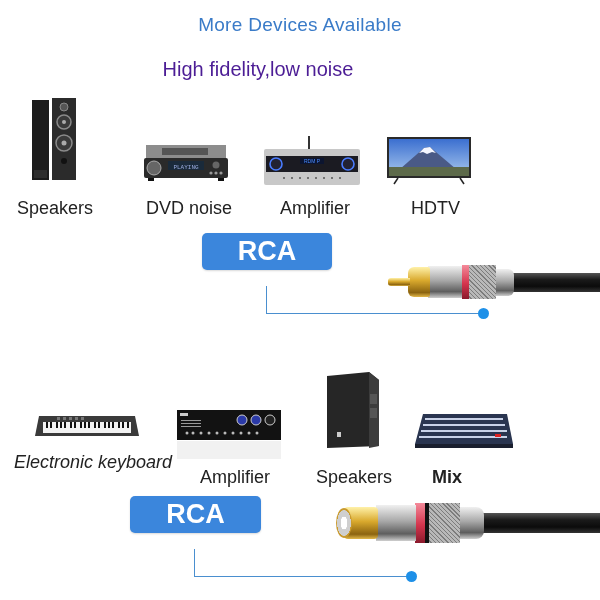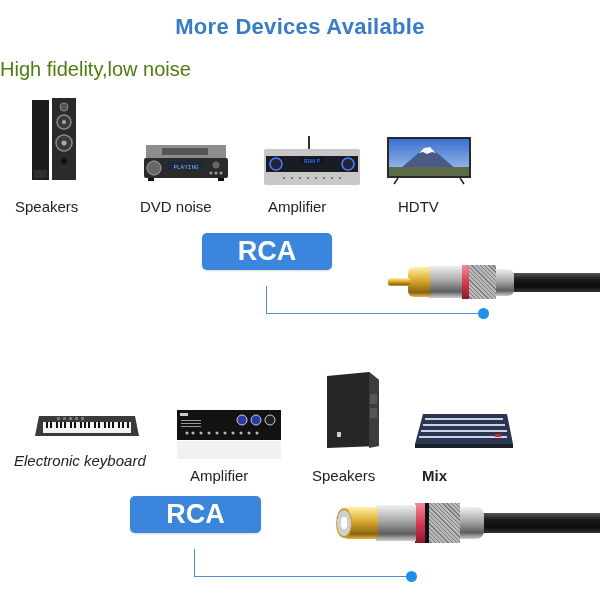--- a/index.html
+++ b/index.html
@@ -1,20 +1,20 @@
 <!DOCTYPE html>
 <html><head>
 <meta charset="utf-8">
 <style>
   html,body{margin:0;padding:0;}
   body{width:600px;height:600px;background:#ffffff;position:relative;overflow:hidden;font-family:"Liberation Sans",sans-serif;color:#222;}
   .abs{position:absolute;}
-  .title{left:0;top:14px;width:600px;text-align:center;font-size:22px;font-weight:bold;color:#3a7bc8;letter-spacing:0.3px;}
-  .subtitle{left:0;top:58px;width:516px;text-align:left;font-size:20px;color:#4d7c0f;}
-  .label{font-size:15px;color:#222;text-align:left;white-space:nowrap;}
+  .title{left:0;top:14px;width:600px;text-align:center;font-size:19px;font-weight:normal;color:#3a7bc8;letter-spacing:0.3px;}
+  .subtitle{left:0;top:58px;width:516px;text-align:center;font-size:20px;color:#4c1d95;}
+  .label{font-size:18px;color:#222;text-align:right;white-space:nowrap;}
   .rca-badge{background:#3b86dc;color:#fff;font-weight:bold;font-size:27px;text-align:center;border-radius:5px;box-shadow:0 1px 2px rgba(0,0,0,0.15);}
   .line-v{background:#4a8fcf;width:1px;}
   .line-h{background:#4a8fcf;height:1px;}
   .dot{width:11px;height:11px;border-radius:50%;background:#1e90e8;}
   .cable{background:linear-gradient(#555 0%,#1a1a1a 35%,#0b0b0b 70%,#333 100%);}
   .knurl{background:repeating-linear-gradient(45deg,#b9b9b9 0 2px,#7c7c7c 2px 3px),#999;}
   .metal{background:linear-gradient(#f0f0f0,#a8a8a8 45%,#5e5e5e 80%,#cfcfcf);}
   .gold{background:linear-gradient(#fff1a8,#d9a92d 45%,#8c6410 85%,#e2b84a);}
   .red{background:linear-gradient(#f48a9a,#d4344d 55%,#8a1a2c);}
 </style>

